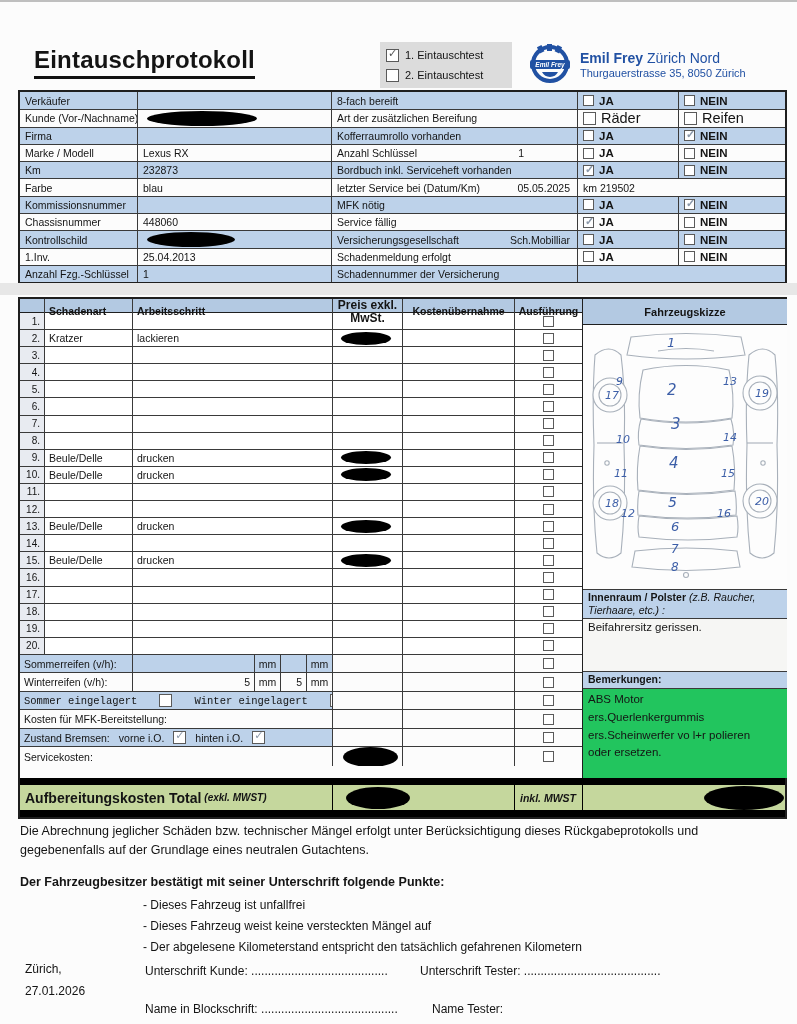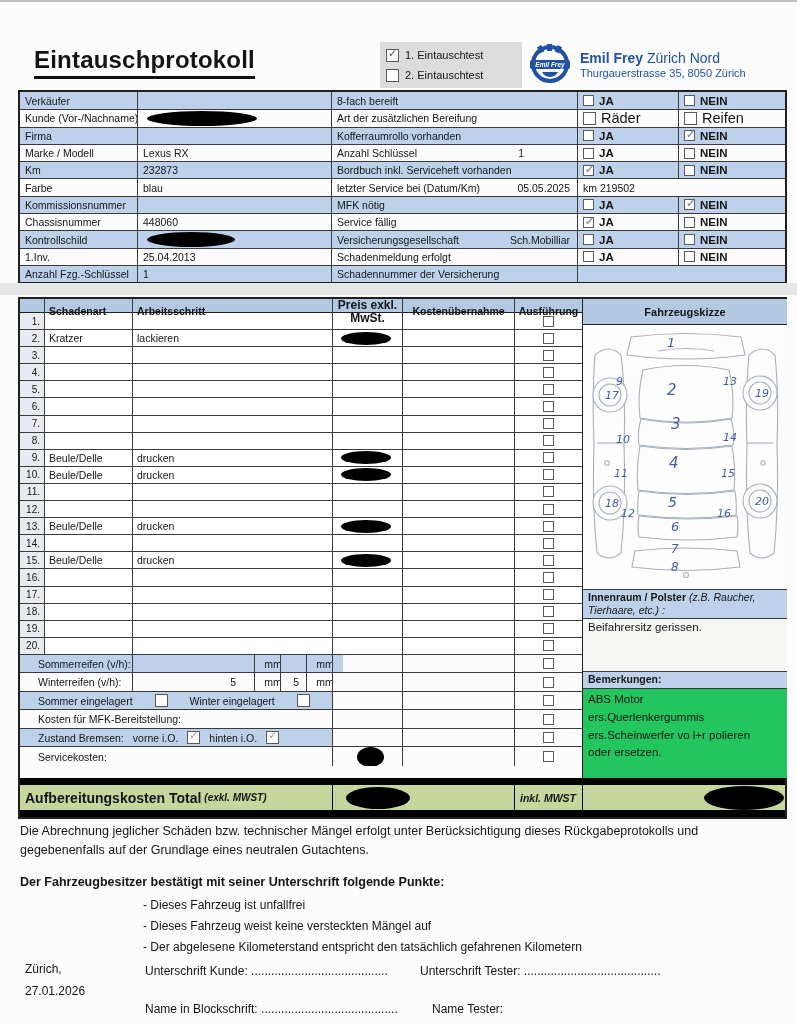--- a/index.html
+++ b/index.html
@@ -6,21 +6,21 @@
     --blue:#bdd2ea; --hblue:#b3c9e2; --ncell:#e8ebf1; --green:#c5d79d;
     --logo:#2151a3; --bdr:#1f1f1f; --chk:#8b98a9; --ink:#141414;
   }
   *{box-sizing:border-box;margin:0;padding:0;}
   body{background:#d8d8d8;font-family:"Liberation Sans",sans-serif;color:var(--ink);}
   .page{position:relative;width:797px;height:1024px;background:#fcfcfc;margin:0 auto;overflow:hidden;
         border-top:2px solid #bfbfbf;}
   
   .title{position:absolute;left:34px;top:44px;font-size:24px;font-weight:bold;letter-spacing:.2px;
          border-bottom:3px solid #111;padding-bottom:2px;}
-  .testbox{position:absolute;left:380px;top:40px;width:142px;height:46px;background:#dcdcdc;
+  .testbox{position:absolute;left:380px;top:40px;width:132px;height:46px;background:#dcdcdc;
            display:flex;flex-direction:column;justify-content:space-around;padding:3px 6px;}
   .testrow{display:flex;align-items:center;gap:6px;font-size:11px;}
   .logo{position:absolute;left:528px;top:40px;display:flex;align-items:center;gap:8px;}
   .logo-text .l1{font-size:14px;color:var(--logo);}
   .logo-text .l1 b{font-weight:bold;}
   .logo-text .l2{font-size:11px;color:var(--logo);margin-top:1px;}
   
   .cb{display:inline-block;width:11px;height:11px;background:#fff;border:1px solid #5a5a5a;
       position:relative;flex:none;vertical-align:-1px;}
   .cb.big{width:13px;height:13px;}
@@ -56,21 +56,21 @@
         border-bottom:1px solid #3a3a3a;background:#fff;}
   .dc{border-left:1px solid #3a3a3a;font-size:10.5px;display:flex;align-items:center;
       padding:0 4px;overflow:hidden;white-space:nowrap;}
   .dc:first-child{border-left:none;background:var(--ncell);justify-content:flex-end;font-size:10px;}
   .dc.center{justify-content:center;}
   
   .trow{display:grid;height:18.5px;border-bottom:1px solid #3a3a3a;}
   .t6{grid-template-columns:112px 122px 26px 26px 26px 70px 112px 68px;}
   .t3{grid-template-columns:312px 70px 112px 68px;}
   .tc{border-left:1px solid #3a3a3a;font-size:10.5px;display:flex;align-items:center;
-      padding:0 18px;overflow:hidden;white-space:nowrap;}
+      padding:0 4px;overflow:hidden;white-space:nowrap;}
   .tc:first-child{border-left:none;}
   .tc.center{justify-content:center;}
   .tc.right{justify-content:flex-end;}
   .bgb{background:var(--blue);}
   
   .dright{width:207px;border-left:1.5px solid var(--bdr);display:flex;flex-direction:column;}
   .skhead{height:26px;background:var(--hblue);border-bottom:1.5px solid var(--bdr);
           font-size:11px;font-weight:bold;display:flex;align-items:center;justify-content:center;}
   .skbody{height:265px;background:#fdfdfd;border-bottom:1px solid #3a3a3a;}
   .inhead{height:29px;background:var(--blue);border-bottom:1px solid #3a3a3a;
@@ -536,21 +536,21 @@
           <div class="tc center">mm</div>
           <div class="tc right">5</div>
           <div class="tc center">mm</div>
           <div class="tc"></div>
           <div class="tc"></div>
           <div class="tc center">
               <span class="cb"></span>
             </div>
         </div>
         <div class="trow t3">
-          <div class="tc bgb" style="gap:22px;">
+          <div class="tc bgb" style="gap:22px;font-family:Liberation Mono, monospace;">
             <span>Sommer eingelagert</span>
             <span class="cb big"></span>
             <span>Winter eingelagert</span>
             <span class="cb big"></span>
           </div>
           <div class="tc"></div>
           <div class="tc"></div>
           <div class="tc center">
               <span class="cb"></span>
             </div>

